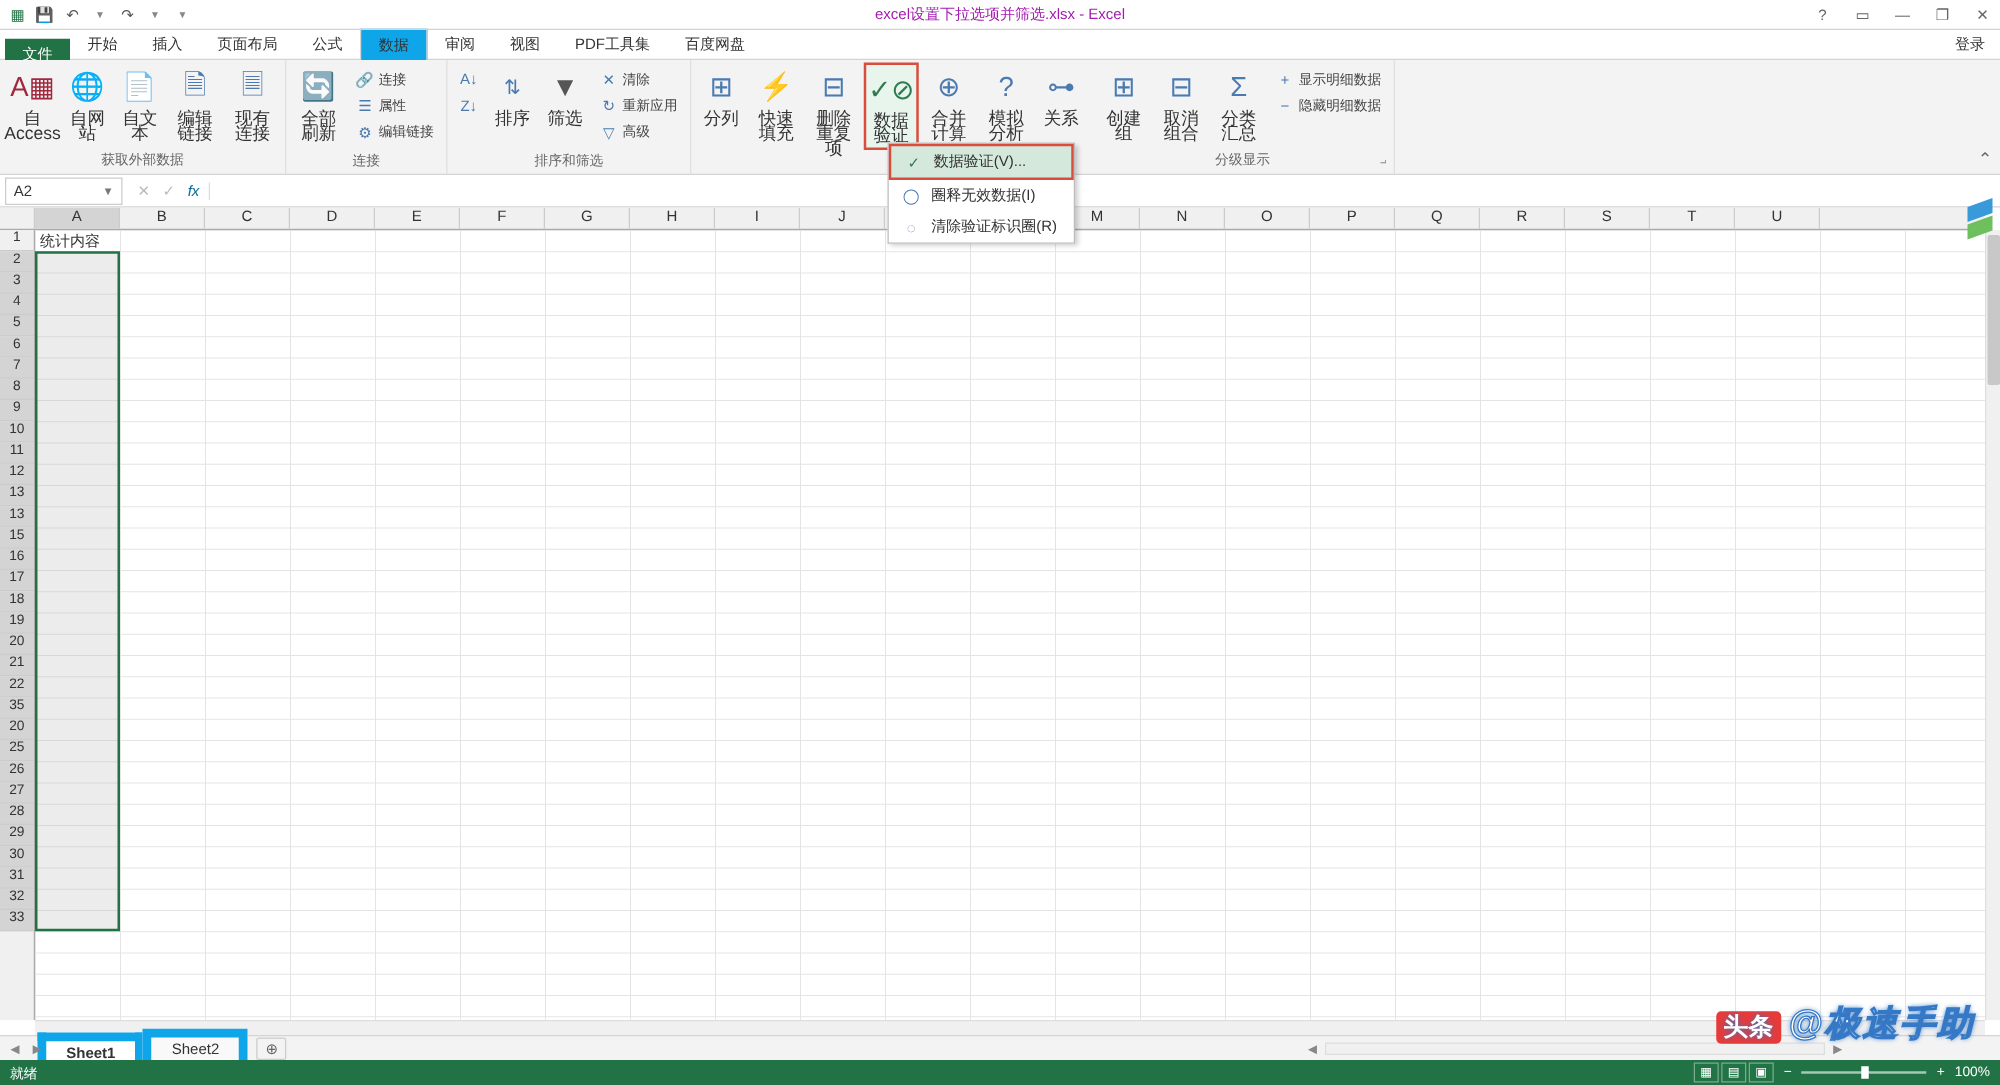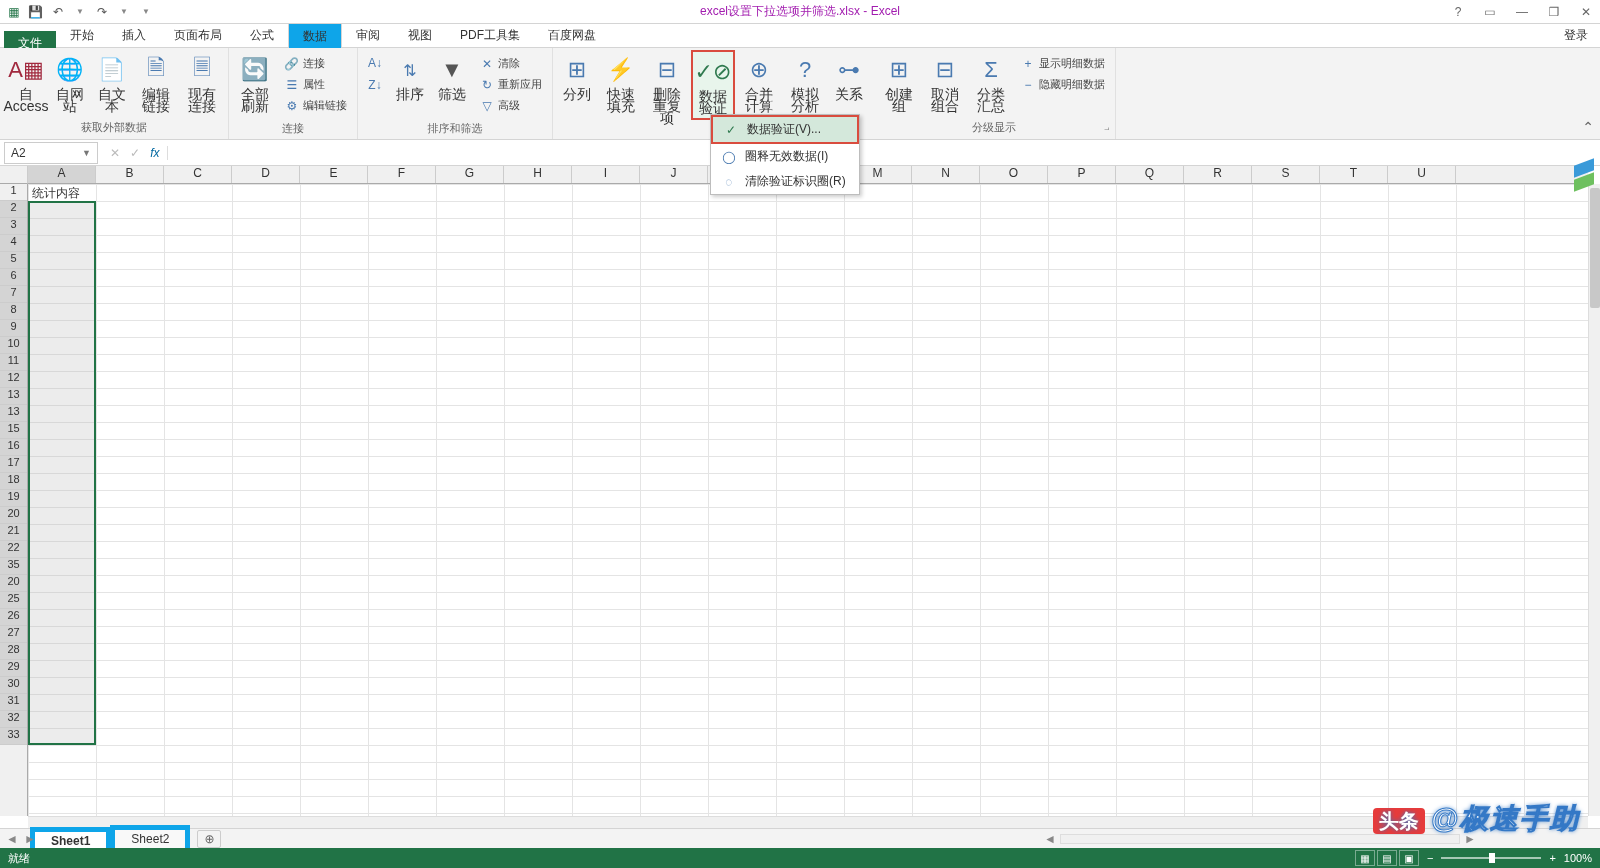--- a/index.html
+++ b/index.html
@@ -66,21 +66,21 @@
 .selected-col { position: absolute; left: 0; top: 17px; width: 68px; height: 544px; background: rgba(180,180,180,0.25); }
 .selection-border { position: absolute; left: 0; top: 17px; width: 68px; height: 544px; border: 2px solid #217346; pointer-events: none; }
 .col-h.sel { background: #d4d4d4; }
 .vscroll { position: absolute; right: 0; top: 18px; width: 12px; bottom: 12px; background: #f0f0f0; border-left: 1px solid #ddd; }
 .vscroll .thumb { position: absolute; top: 4px; width: 10px; left: 1px; height: 120px; background: #c8c8c8; border-radius: 2px; }
 .hscroll { position: absolute; left: 28px; right: 12px; bottom: 0; height: 12px; background: #f0f0f0; border-top: 1px solid #ddd; }
 
 
 .sheet-tabs { position: absolute; bottom: 20px; left: 0; right: 0; height: 20px; background: #f3f3f3; border-top: 1px solid #d4d4d4; display: flex; align-items: center; padding-left: 30px; gap: 0; }
 .sh-nav { position: absolute; left: 6px; display: flex; gap: 6px; color: #888; }
-.sh-tab { padding: 2px 16px; font-size: 12px; border: 5px solid #0ea5e9; background: #f9f9f9; margin-right: -1px; cursor: pointer; }
+.sh-tab { padding: 2px 16px; font-size: 12px; border: 7px solid #0ea5e9; background: #f9f9f9; margin-right: -1px; cursor: pointer; }
 .sh-tab.active { background: #fff; border-bottom: 1px solid #fff; font-weight: bold; }
 .sh-add { width: 24px; height: 18px; display: flex; align-items: center; justify-content: center; color: #666; margin-left: 8px; cursor: pointer; border: 1px solid #ccc; border-radius: 2px; }
 .sheet-scroll { position: absolute; right: 120px; width: 440px; height: 12px; display: flex; align-items: center; }
 .sheet-scroll .tr { flex:1; height:10px; background:#f0f0f0; border:1px solid #ddd;}
 
 
 .status-bar { position: absolute; bottom: 0; left: 0; right: 0; height: 20px; background: #217346; color: #fff; display: flex; align-items: center; padding: 0 8px; font-size: 11px; }
 .status-right { margin-left: auto; display: flex; align-items: center; gap: 8px; }
 .view-btns { display: flex; gap: 2px; }
 .view-btn { width: 20px; height: 16px; border: 1px solid rgba(255,255,255,0.4); display: flex; align-items: center; justify-content: center; font-size: 10px; }

